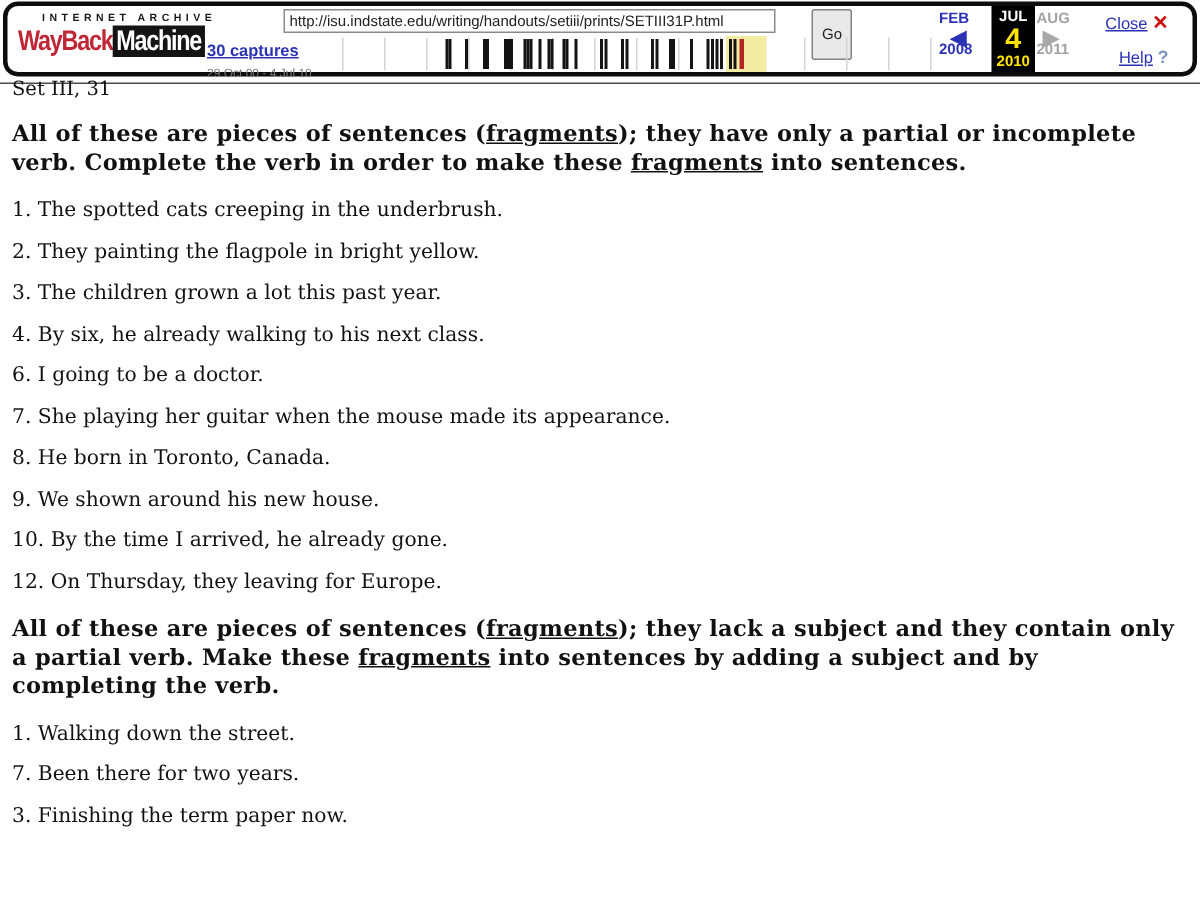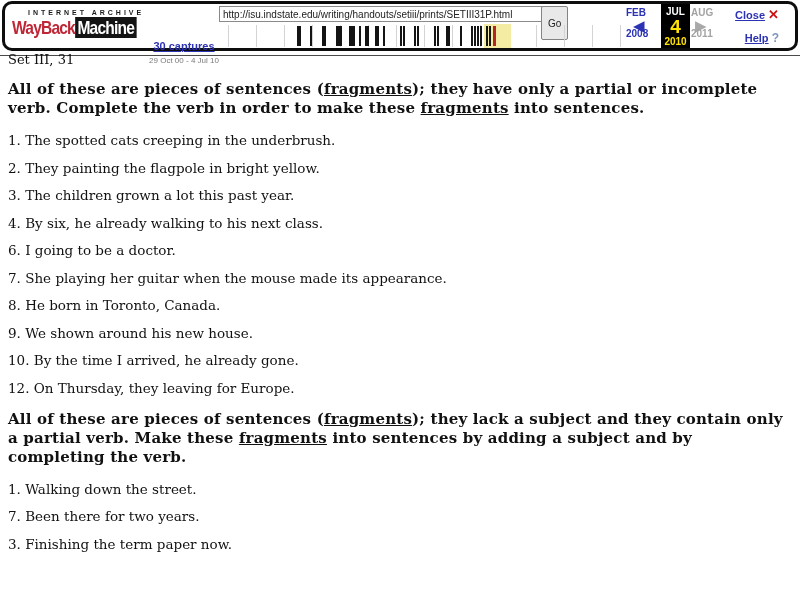--- a/index.html
+++ b/index.html
@@ -12,31 +12,31 @@
     background: #fff; border: 3px solid #0d0d0d; border-radius: 10px;
     font-family: "Liberation Sans", sans-serif;
   }
   .logo { position: absolute; left: 7px; top: 5px; }
   .logo-top { font-size: 7px; font-weight: bold; letter-spacing: 3px; color: #1a1a1a; margin-left: 16px; margin-bottom: 1px; }
   .logo-brand { font-size: 19px; font-weight: bold; letter-spacing: -1px; transform: scaleX(0.82); transform-origin: left center; white-space: nowrap; }
   .brand-red { color: #bf2636; }
   .brand-inv { color: #fff; background: #141414; padding: 0 3px; }
 
   .url-input {
-    position: absolute; left: 214px; top: 2px; width: 328px; height: 16px;
+    position: absolute; left: 184px; top: 2px; width: 328px; height: 16px;
     font-family: "Liberation Sans", sans-serif; font-size: 10px; color: #222;
     border: 1px solid #8a8a8a; padding: 1px 3px; background: #fff;
   }
   .go-btn {
     position: absolute; left: 536px; top: 2px; height: 34px;
     font-family: "Liberation Sans", sans-serif; font-size: 10px; color: #222;
     background: #e9e9e9; border: 1px solid #848484; border-radius: 2px; padding: 1px 6px;
   }
 
-  .captures { position: absolute; left: 133px; top: 32px; width: 92px; text-align: center; }
+  .captures { position: absolute; left: 133px; top: 20px; width: 92px; }
   .captures-link { font-size: 11px; font-weight: bold; color: #2b32b4; text-decoration: underline; cursor: pointer; }
   .captures-range { font-size: 8px; color: #7a7a7a; margin-top: 2px; white-space: nowrap; }
 
   .sparkline { position: absolute; left: 223px; top: 20px; width: 416px; height: 24px; cursor: pointer; }
   .sparkline .sep { position: absolute; top: 1px; width: 1px; height: 22px; background: #d4d4d4; }
   .sparkline .hl  { position: absolute; top: 0; height: 24px; background: #f3eca2; }
   .sparkline .bar { position: absolute; top: 2px; width: 2px; height: 20px; background: #141414; }
   .sparkline .bar.current { width: 3px; background: #b42525; }
 
   .datenav { position: absolute; left: 620px; top: 0; width: 110px; height: 44px; }
@@ -48,21 +48,21 @@
   .nav-month { top: 3px; } .nav-year { top: 24px; }
   .pos-prev { left: 1px; } .pos-next { left: 66px; }
   .blue-link { color: #2b32b4; cursor: pointer; }
   .gray-text { color: #a3a3a3; }
   .nav-arrow { position: absolute; top: 13px; font-size: 15px; line-height: 18px; }
   .arrow-prev { left: 8px; color: #2b32b4; cursor: pointer; }
   .arrow-next { left: 70px; color: #a9a9a9; }
 
   .close-box { position: absolute; right: 16px; top: 3px; font-size: 11px; white-space: nowrap; }
   .help-box  { position: absolute; right: 16px; bottom: 3px; font-size: 11px; white-space: nowrap; }
-  .tb-link { color: #2b32b4; text-decoration: underline; font-weight: bold; cursor: pointer; }
+  .tb-link { color: #2b32b4; text-decoration: underline; font-weight: normal; cursor: pointer; }
   .x-icon { color: #cc1111; font-weight: bold; font-size: 13px; }
   .q-icon { color: #7d96c0; font-weight: bold; font-size: 12px; }
 
   
   .page-rule { position: absolute; left: 0; top: 55px; width: 800px; height: 1px; background: #4a4a4a; }
   .content { position: absolute; left: 0; top: 51px; width: 800px; padding: 0 8px; }
   .set-label { font-size: 13px; margin-top: 1px; position: relative; }
   .frag-heading { font-size: 15px; font-weight: bold; line-height: 19px; margin: 13px 0 14px; letter-spacing: 0.2px; }
   .frag-heading .u { text-decoration: underline; }
   .frag-list { margin: 0; }

